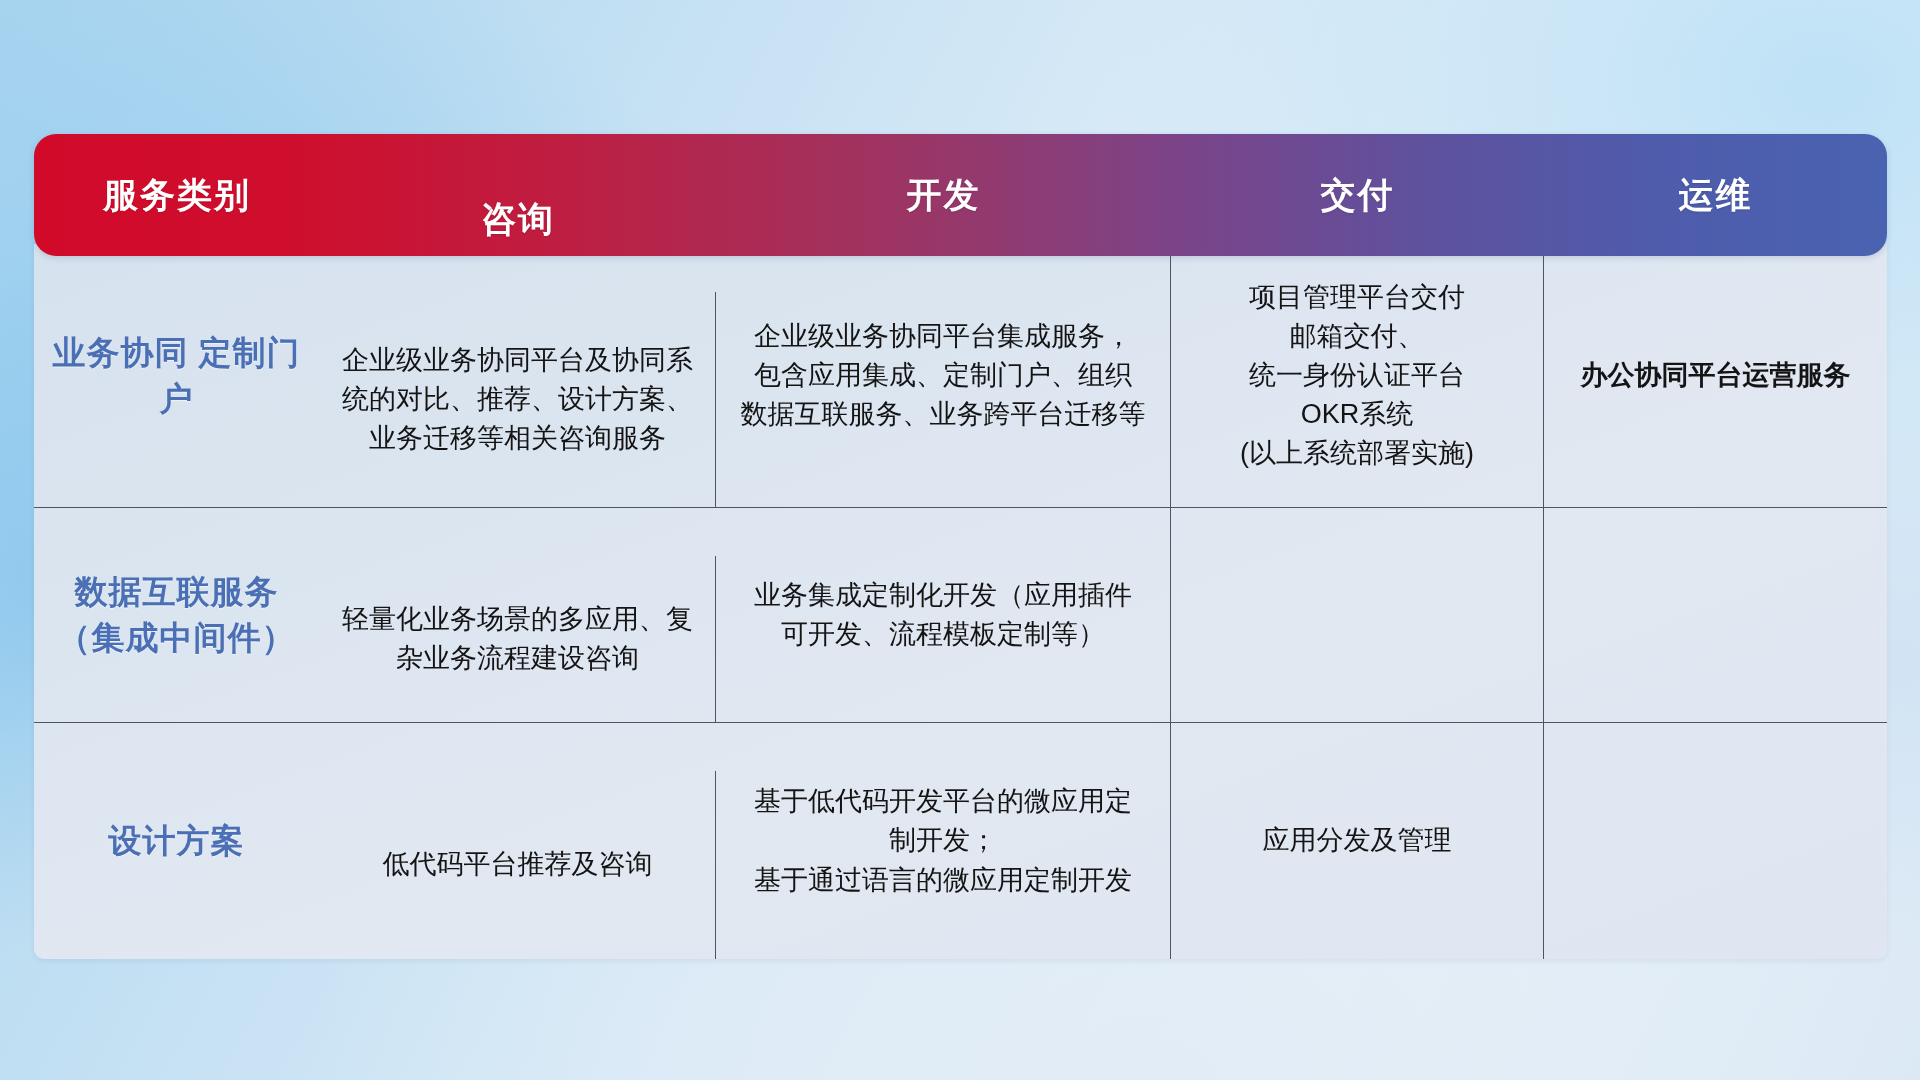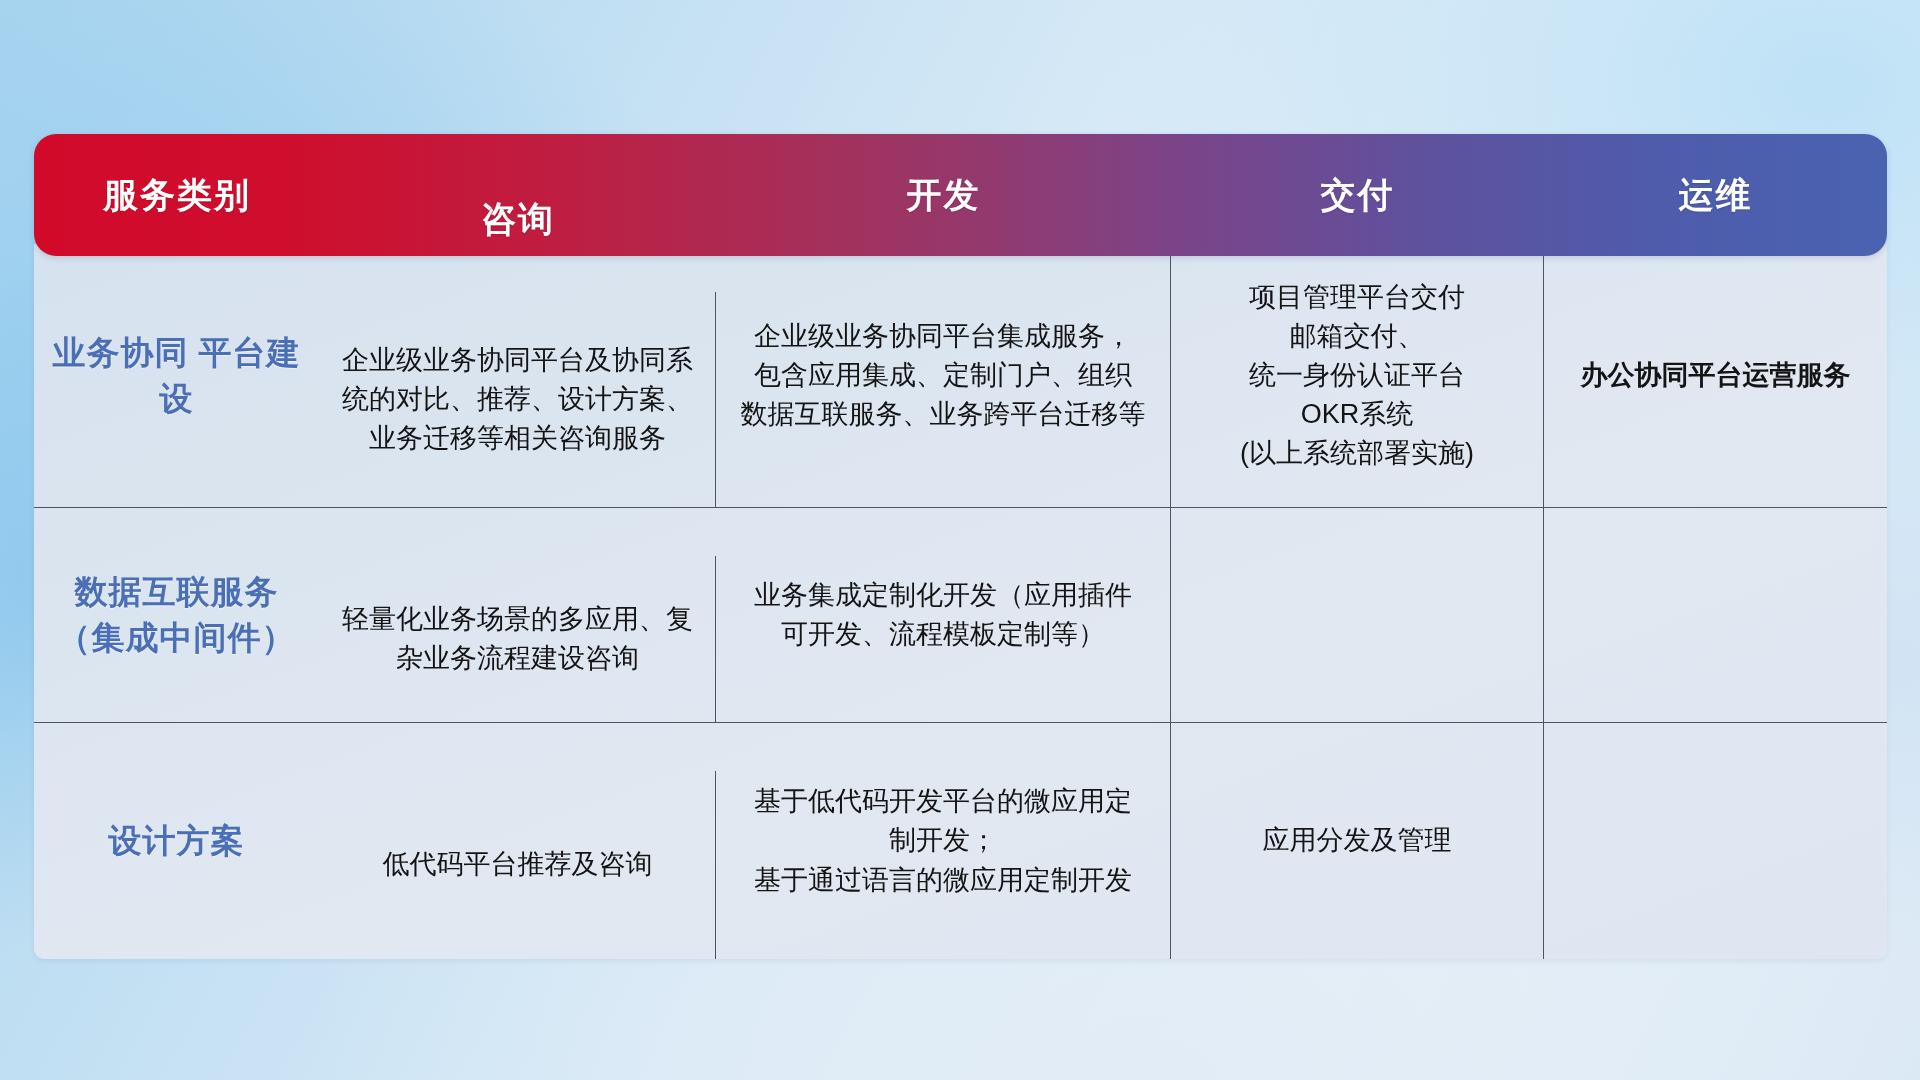--- a/index.html
+++ b/index.html
@@ -127,21 +127,21 @@
     <div class="th c2">开发</div>
     <div class="th c3">交付</div>
     <div class="th c4">运维</div>
   </div>
 
   <div class="tbody">
 
     <div class="trow r1">
       <div class="td c0">
         <span class="cat">业务协同
-平台建设</span>
+定制门户</span>
       </div>
       <div class="td c1">
         <span class="cell-text">企业级业务协同平台及协同系
 统的对比、推荐、设计方案、
 业务迁移等相关咨询服务</span>
       </div>
       <div class="td c2">
         <span class="cell-text">企业级业务协同平台集成服务，
 包含应用集成、定制门户、组织
 数据互联服务、业务跨平台迁移等</span>

